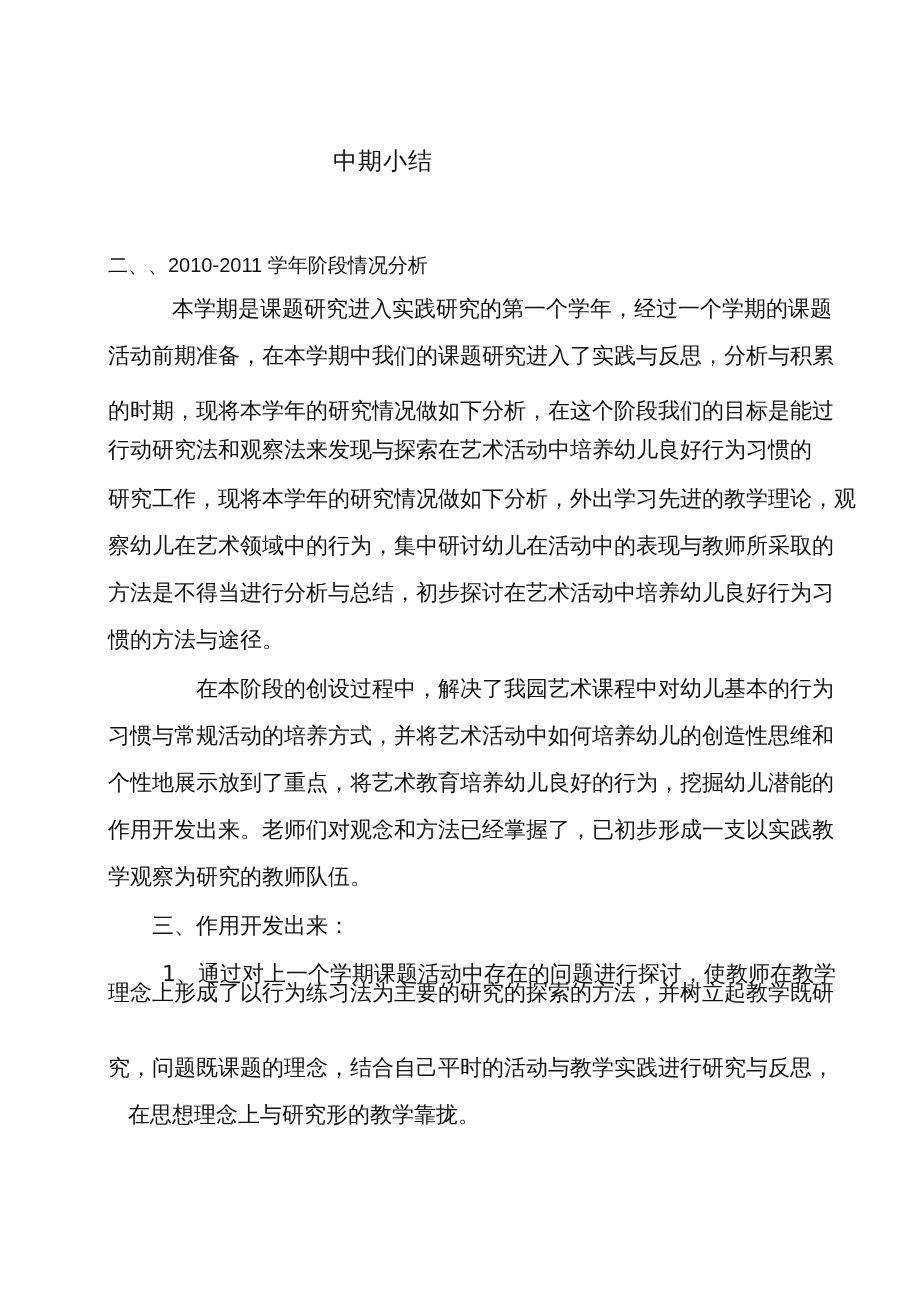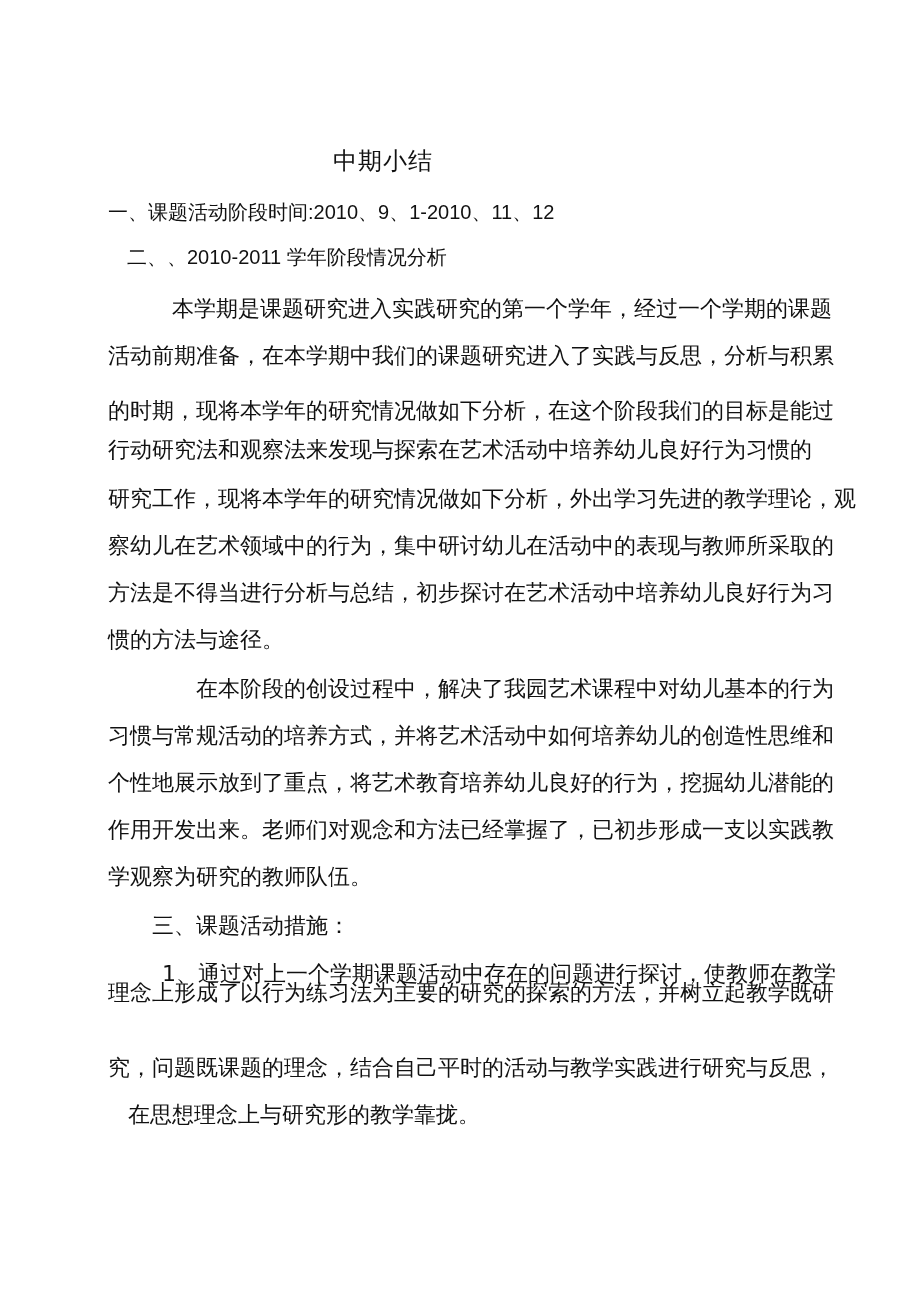--- a/index.html
+++ b/index.html
@@ -18,43 +18,42 @@
       font-size: 22px; line-height: 26px;
     }
     .heading { font-family: "Liberation Sans", "DejaVu Sans", sans-serif; font-size: 20px; }
   </style>
 </head>
 <body>
 
 <div class="page">
   <div class="title">中期小结</div>
 
-  <div class="line heading" style="top:199px;">一、课题活动阶段时间:2010、9、1-2010、11、12</div>
-  <div class="line heading" style="top:244px;margin-left:19px;">二、、2010-2011 学年阶段情况分析</div>
+  <div class="line heading" style="top:252px;">二、、2010-2011 学年阶段情况分析</div>
 
   <div>
     <div class="line" style="top:296px; left:172px;">本学期是课题研究进入实践研究的第一个学年，经过一个学期的课题</div>
     <div class="line" style="top:343px;">活动前期准备，在本学期中我们的课题研究进入了实践与反思，分析与积累</div>
     <div class="line" style="top:390px;margin-top:8px;">的时期，现将本学年的研究情况做如下分析，在这个阶段我们的目标是能过</div>
     <div class="line" style="top:437px;">行动研究法和观察法来发现与探索在艺术活动中培养幼儿良好行为习惯的</div>
     <div class="line" style="top:486px;">研究工作，现将本学年的研究情况做如下分析，外出学习先进的教学理论，观</div>
     <div class="line" style="top:533px;">察幼儿在艺术领域中的行为，集中研讨幼儿在活动中的表现与教师所采取的</div>
     <div class="line" style="top:580px;">方法是不得当进行分析与总结，初步探讨在艺术活动中培养幼儿良好行为习</div>
     <div class="line" style="top:627px;">惯的方法与途径。</div>
   </div>
 
   <div>
     <div class="line" style="top:676px; left:196px;">在本阶段的创设过程中，解决了我园艺术课程中对幼儿基本的行为</div>
     <div class="line" style="top:723px;">习惯与常规活动的培养方式，并将艺术活动中如何培养幼儿的创造性思维和</div>
     <div class="line" style="top:770px;">个性地展示放到了重点，将艺术教育培养幼儿良好的行为，挖掘幼儿潜能的</div>
     <div class="line" style="top:817px;">作用开发出来。老师们对观念和方法已经掌握了，已初步形成一支以实践教</div>
     <div class="line" style="top:864px;">学观察为研究的教师队伍。</div>
   </div>
 
-  <div class="line" style="top:913px; left:152px;">三、课题活动措施：</div>
+  <div class="line" style="top:913px; left:152px;">三、作用开发出来：</div>
 
   <div>
     <div class="line" style="top:961px; left:162px;">1、通过对上一个学期课题活动中存在的问题进行探讨，使教师在教学</div>
     <div class="line" style="top:980px;">理念上形成了以行为练习法为主要的研究的探索的方法，并树立起教学既研</div>
     <div class="line" style="top:1055px;">究，问题既课题的理念，结合自己平时的活动与教学实践进行研究与反思，</div>
     <div class="line" style="top:1102px;margin-left:20px;">在思想理念上与研究形的教学靠拢。</div>
   </div>
 </div>
 
 </body></html>

